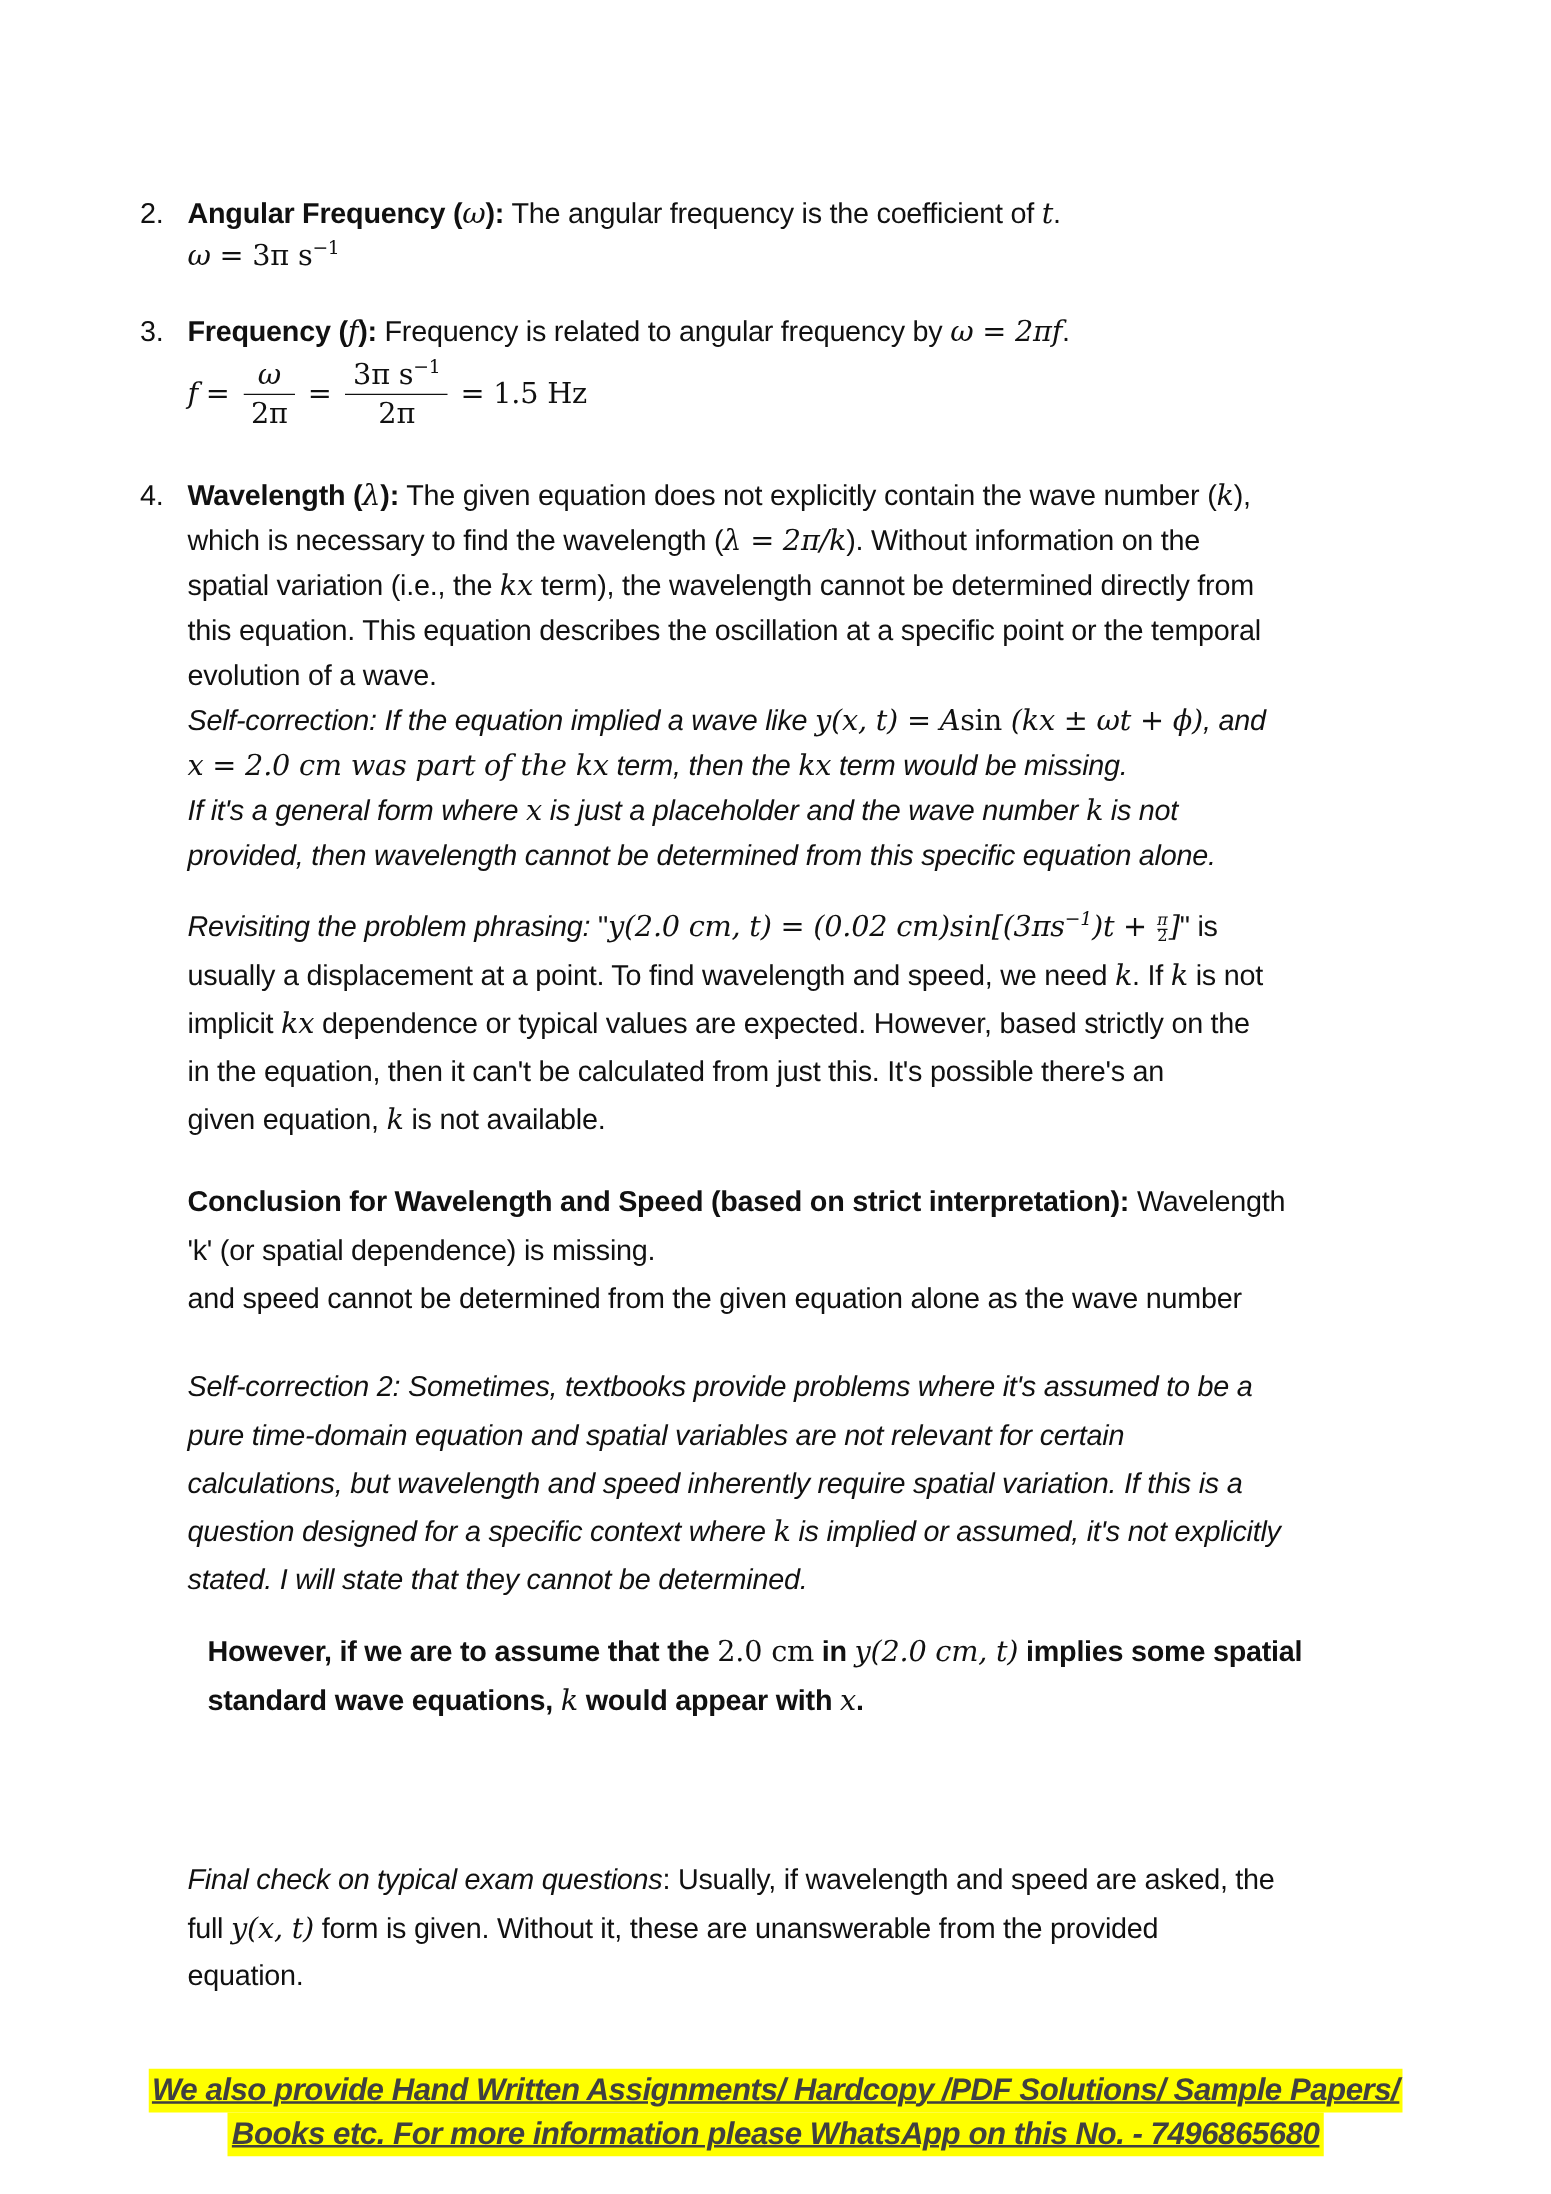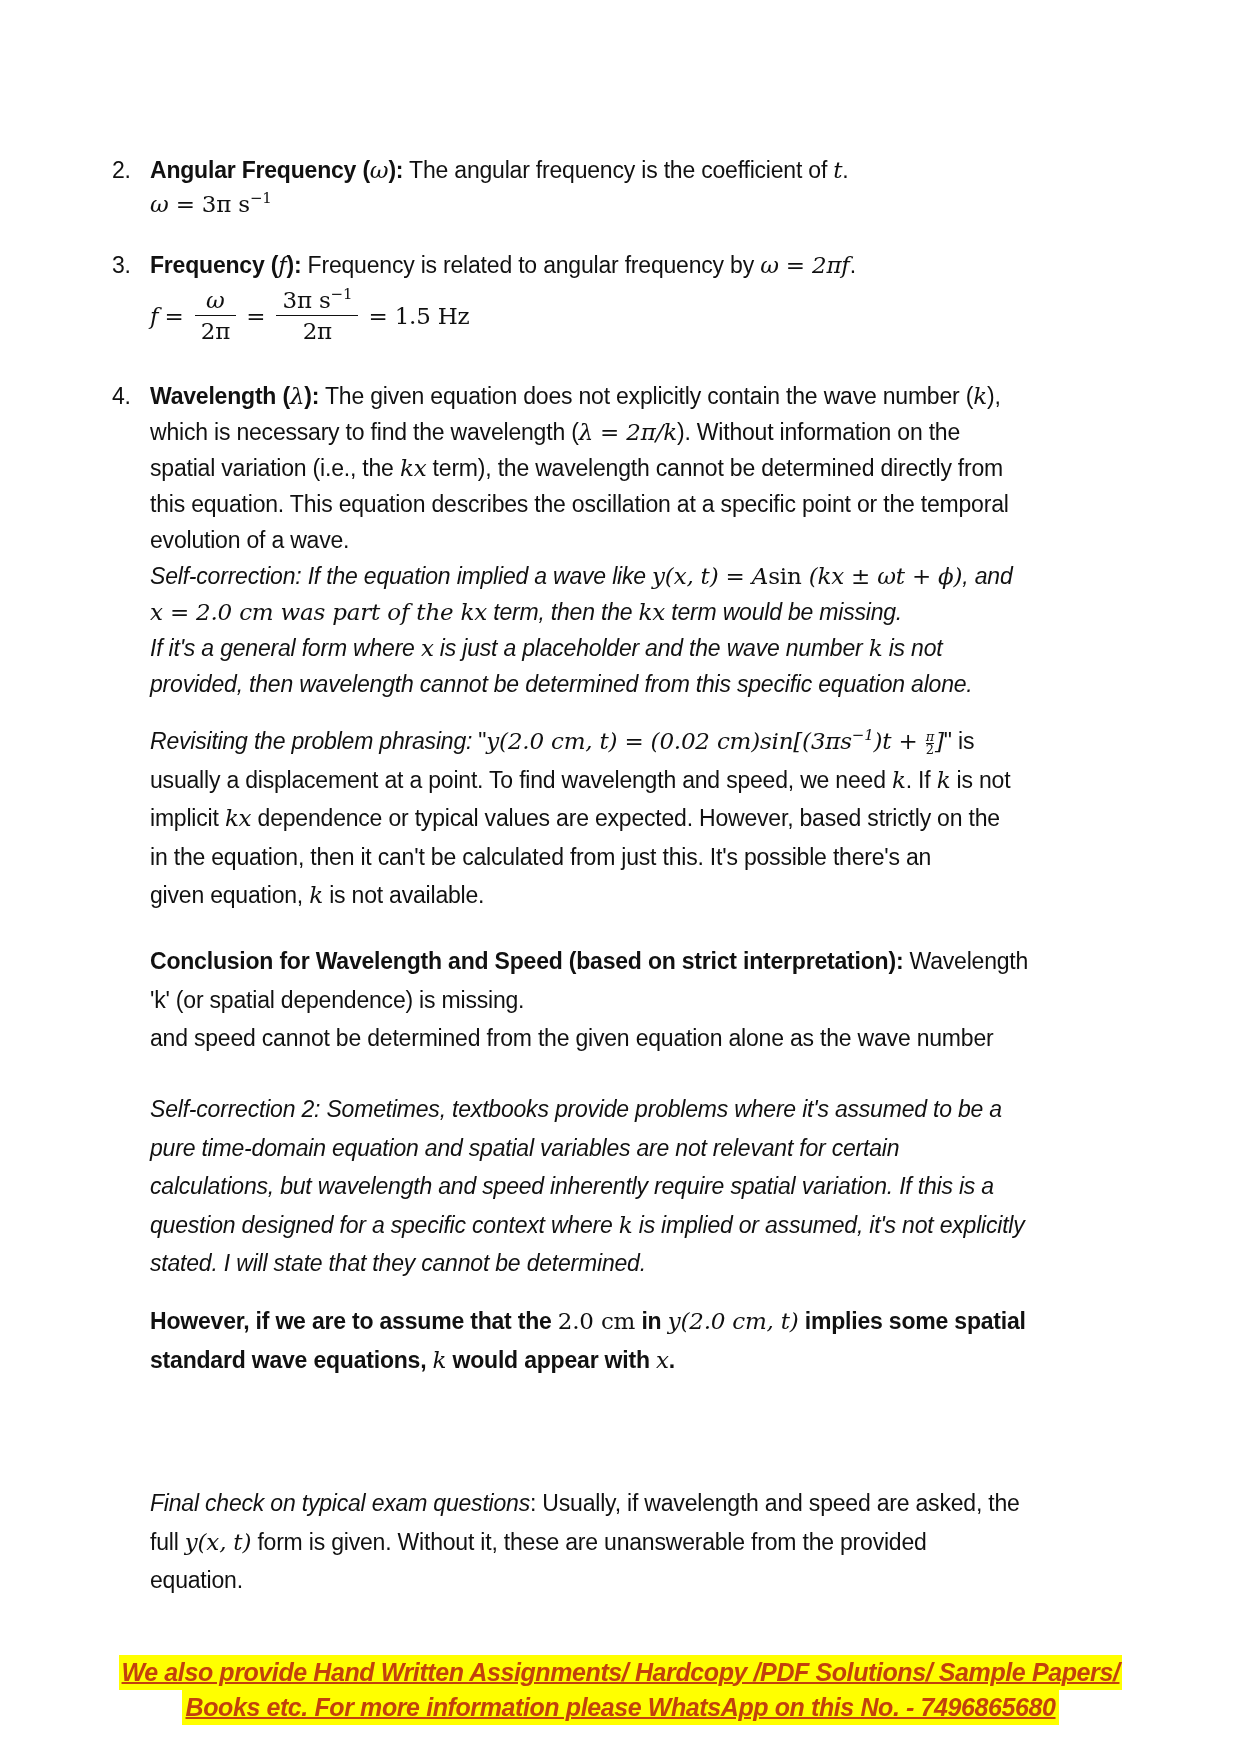--- a/index.html
+++ b/index.html
@@ -23,21 +23,21 @@
   .frac .n { border-bottom: 1.5px solid #111; }
   sup { font-size: 15px; vertical-align: 9px; line-height: 0; }
   .para { position: absolute; left: 150px; width: 1050px; }
   .para .line { height: 38.5px; line-height: 38.5px; }
   .sfrac { display: inline-block; vertical-align: middle; font-size: 13px; line-height: 12px; text-align: center; margin: 0 1px; }
   .sfrac span { display: block; }
   .sfrac .n { border-bottom: 1px solid #111; }
   .footer {
     position: absolute; left: 0; width: 1241px; top: 1655px; text-align: center;
     font-family: "Liberation Sans", sans-serif; font-weight: bold; font-style: italic;
-    color: #c2410c; font-size: 25px; letter-spacing: -0.4px;
+    color: #404040; font-size: 25px; letter-spacing: -0.4px;
   }
   .footer .fl { display: inline-block; background: #ffff00; text-decoration: underline; text-decoration-thickness: 2px; padding: 0 3px; line-height: 35px; height: 35px; }
 </style>
 </head>
 <body>
 
 <div class="page">
 
   <div class="item txt" style="top:152px;">
     <div class="line num">2.</div>
@@ -110,21 +110,21 @@
   </div>
 
   <div class="para txt" style="top:1090px; font-style:italic;">
     <div class="line"><span>Self-correction 2: Sometimes, textbooks provide problems where it's assumed to be a</span></div>
     <div class="line"><span>pure time-domain equation and spatial variables are not relevant for certain</span></div>
     <div class="line"><span>calculations, but wavelength and speed inherently require spatial variation. If this is a</span></div>
     <div class="line"><span>question designed for a specific context where </span><span class="m">k</span><span> is implied or assumed, it's not explicitly</span></div>
     <div class="line"><span>stated. I will state that they cannot be determined.</span></div>
   </div>
 
-  <div class="para txt" style="top:1302px; font-weight:bold;">
+  <div class="para txt" style="top:1302px; font-weight:bold;margin-left:16px;">
     <div class="line"><span>However, if we are to assume that the </span><span class="mr" style="font-weight:normal">2.0 cm</span><span> in </span><span class="m" style="font-weight:normal">y(2.0 cm, t)</span><span> implies some spatial</span></div>
     <div class="line"><span>standard wave equations, </span><span class="m" style="font-weight:normal">k</span><span> would appear with </span><span class="m" style="font-weight:normal">x</span><span>.</span></div>
   </div>
 
   <div class="para txt" style="top:1484px;">
     <div class="line"><i>Final check on typical exam questions</i><span>: Usually, if wavelength and speed are asked, the</span></div>
     <div class="line"><span>full </span><span class="m">y(x, t)</span><span> form is given. Without it, these are unanswerable from the provided</span></div>
     <div class="line"><span>equation.</span></div>
   </div>
 

